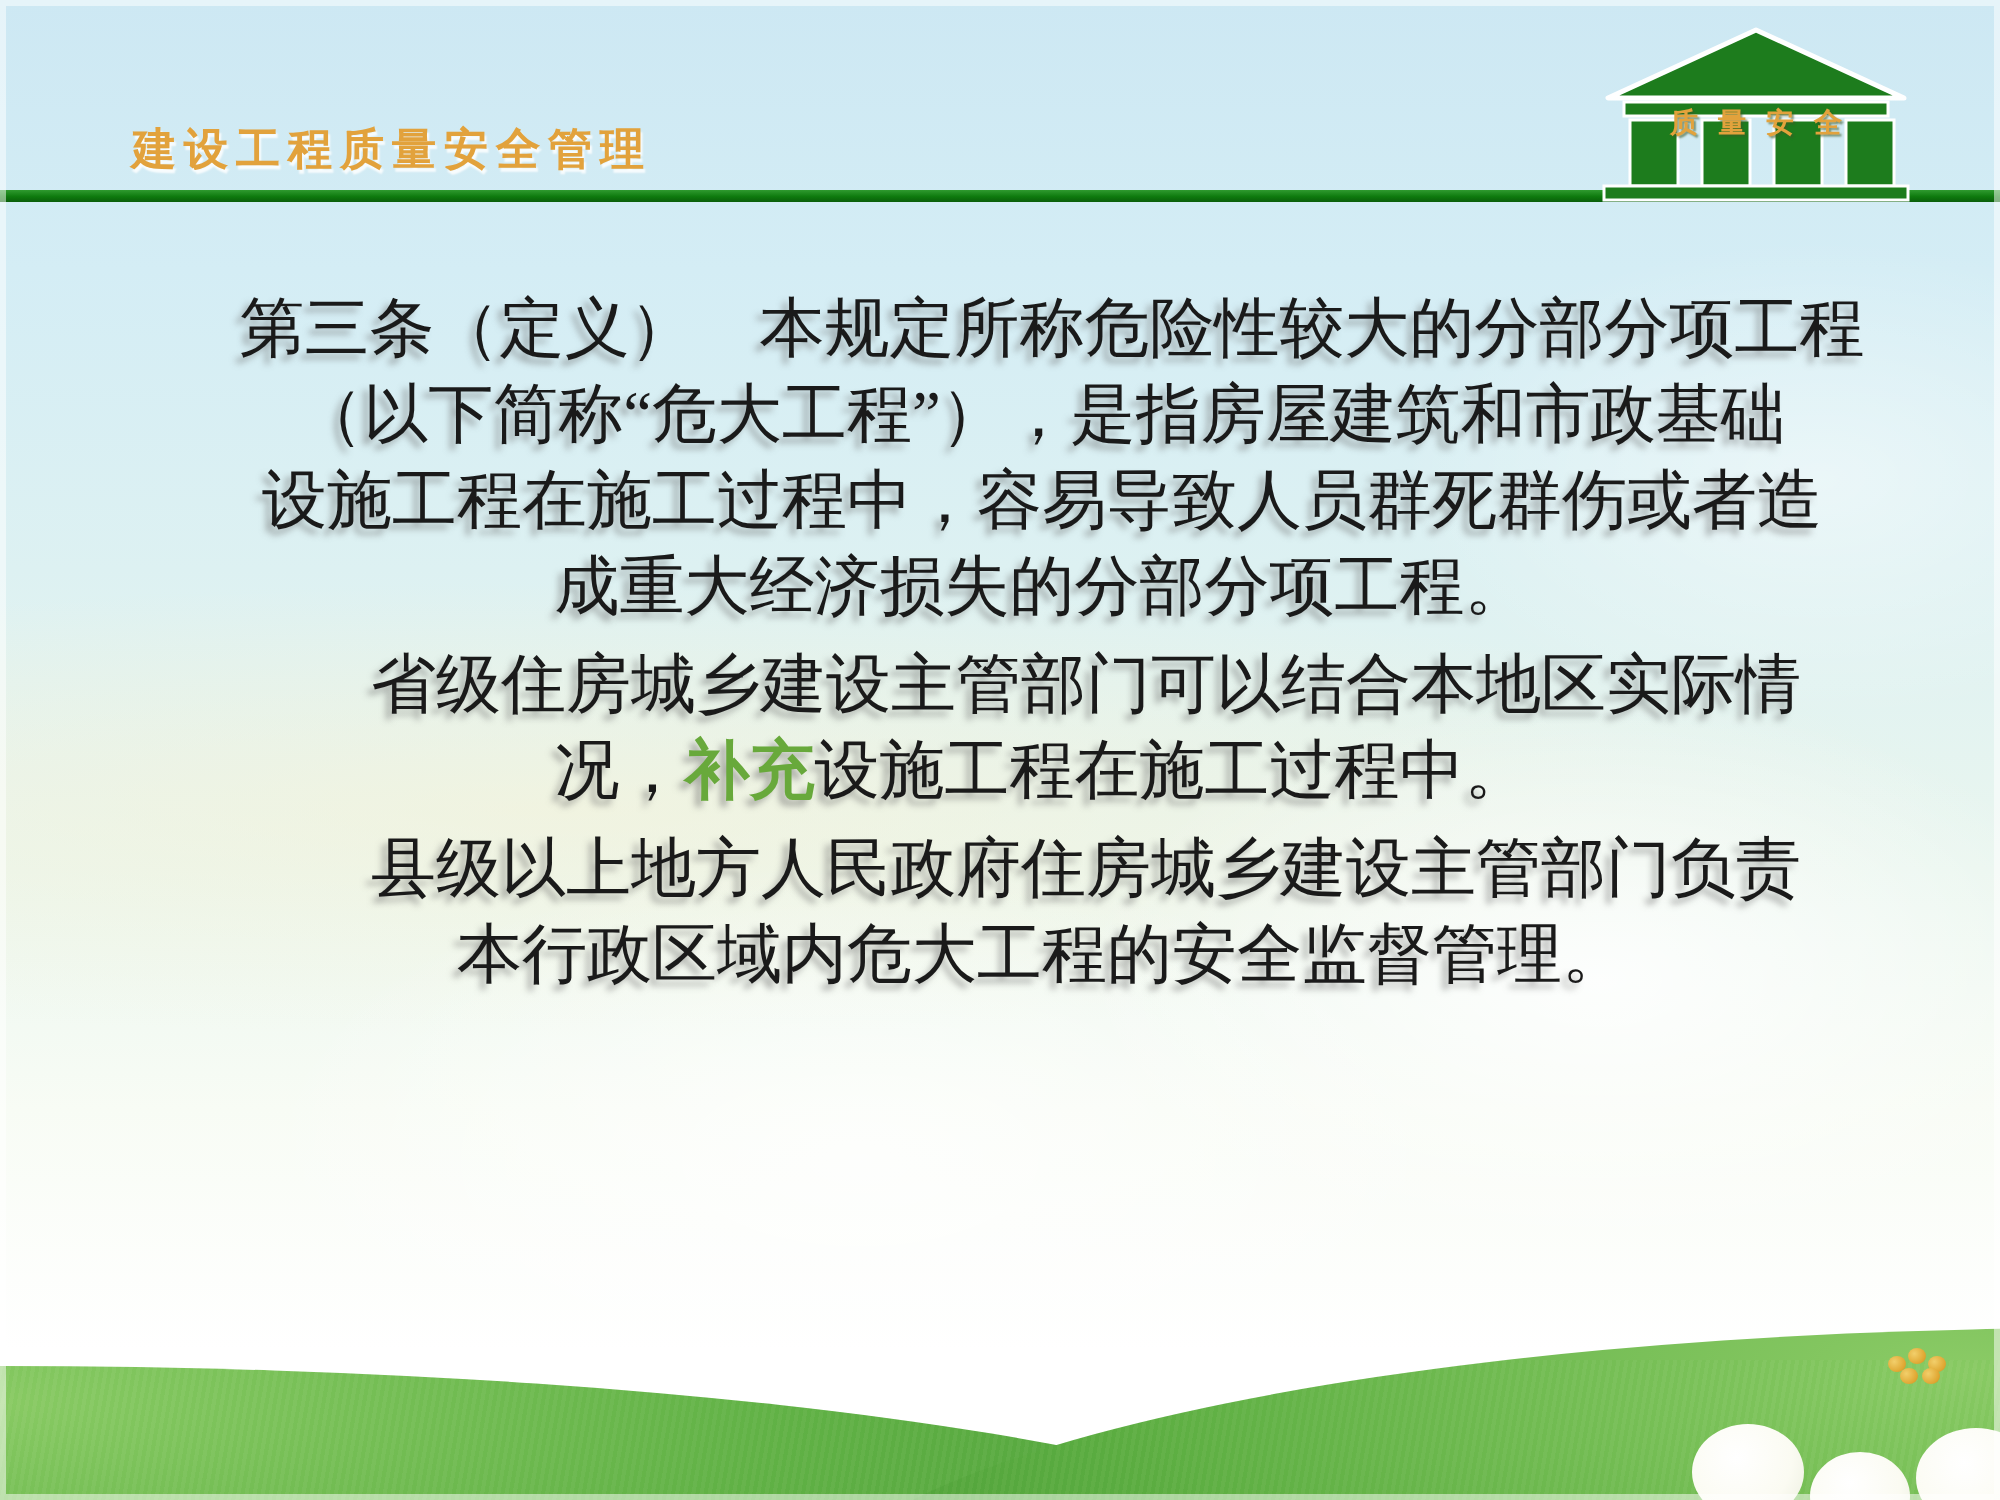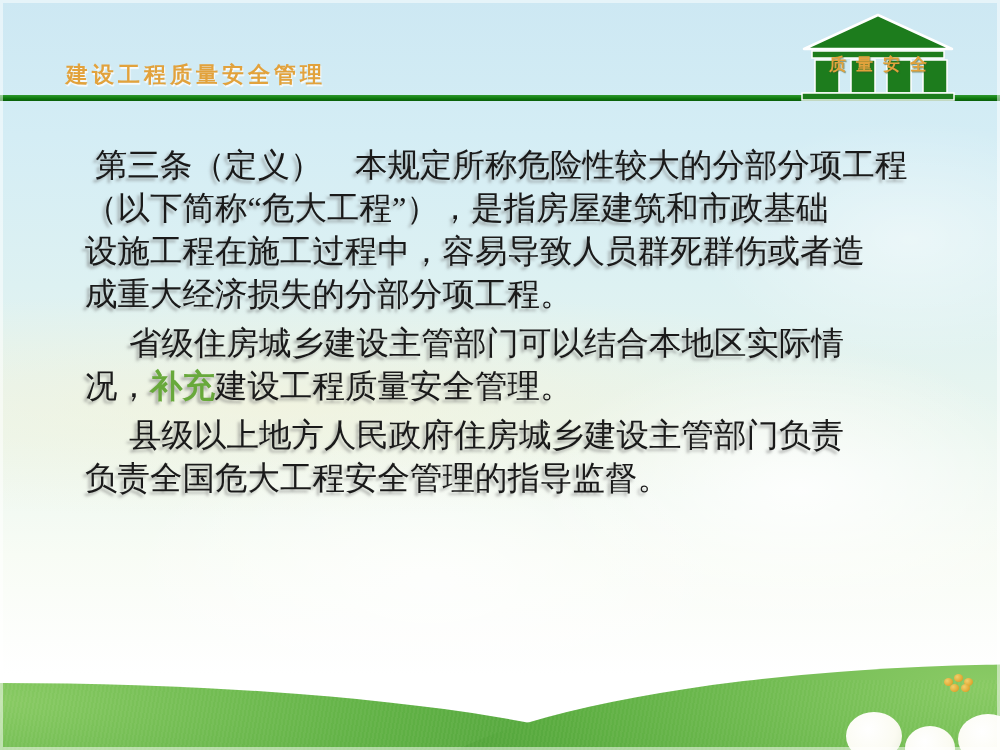--- a/index.html
+++ b/index.html
@@ -36,28 +36,28 @@
   .page-title{position:absolute;left:66px;top:60px;height:30px;line-height:30px;
     font-size:22px;font-weight:bold;letter-spacing:4px;color:var(--title-orange);
     text-shadow:1px 2px 1px rgba(255,255,255,0.85);z-index:3;}
 
   .divider{position:absolute;left:0;top:95px;width:1000px;height:6px;
     background:linear-gradient(180deg,#2f9a2f 0%,var(--divider-green) 55%,#0a5e0a 100%);z-index:2;}
 
   .pavilion{position:absolute;left:798px;top:11px;width:160px;height:90px;z-index:4;}
   .pavilion svg{display:block;}
   .badge-text{position:absolute;left:798px;top:53px;width:160px;text-align:center;
-    padding-left:10px;font-size:17px;font-weight:bold;letter-spacing:10px;
+    padding-left:10px;font-size:14px;font-weight:bold;letter-spacing:10px;
     color:var(--title-orange);text-shadow:1px 1px 1px rgba(60,90,40,0.6);z-index:5;}
 
   .content{position:absolute;left:85px;top:144px;width:872px;z-index:3;
     font-family:"Liberation Serif","DejaVu Serif",serif;
     font-size:32.5px;line-height:43px;color:var(--body-text);}
   .content p{margin:0 0 6px 0;white-space:pre-line;
-    text-shadow:-3px 3px 3px rgba(105,105,105,0.5);}
+    text-shadow:-3px 3px 3px rgba(105,105,105,0.5);text-align:center;}
   .content p.indent{text-indent:44px;}
   .content p.half{text-indent:10px;}
   .green{color:var(--highlight-green);font-weight:bold;}
 
   .hill{position:absolute;border-radius:50%;z-index:6;}
   .hill-left{left:-700px;top:683px;width:1400px;height:230px;
     background:radial-gradient(ellipse at 50% 8%,#8bcb66 0%,#63b248 40%,var(--grass-green) 75%,#3f8f2f 100%);}
   .hill-right{left:400px;top:664px;width:1300px;height:290px;
     background:radial-gradient(ellipse at 45% 8%,#8bcb66 0%,#5cad42 45%,#459431 85%);}
   .grass-texture{position:absolute;left:0;top:680px;width:1000px;height:70px;z-index:7;
@@ -99,23 +99,23 @@
     </svg>
   </div>
   <div class="badge-text">质量安全</div>
 
   <div class="content">
     <p class="half"><span>第三条（定义）　本规定所称危险性较大的分部分项工程
 （以下简称“危大工程”），是指房屋建筑和市政基础
 设施工程在施工过程中，容易导致人员群死群伤或者造
 成重大经济损失的分部分项工程。</span></p>
     <p class="indent"><span>省级住房城乡建设主管部门可以结合本地区实际情
-况，</span><span class="green">补充</span><span>建设工程质量安全管理。</span></p>
+况，</span><span class="green">补充</span><span>设施工程在施工过程中。</span></p>
     <p class="indent"><span>县级以上地方人民政府住房城乡建设主管部门负责
-负责全国危大工程安全管理的指导监督。</span></p>
+本行政区域内危大工程的安全监督管理。</span></p>
   </div>
 
   <div class="hill hill-left"></div>
   <div class="hill hill-right"></div>
   <div class="grass-texture"></div>
 
   <div class="flower flower-1"></div>
   <div class="flower flower-2"></div>
   <div class="flower flower-3"></div>
   <div class="dot dot-1"></div>

